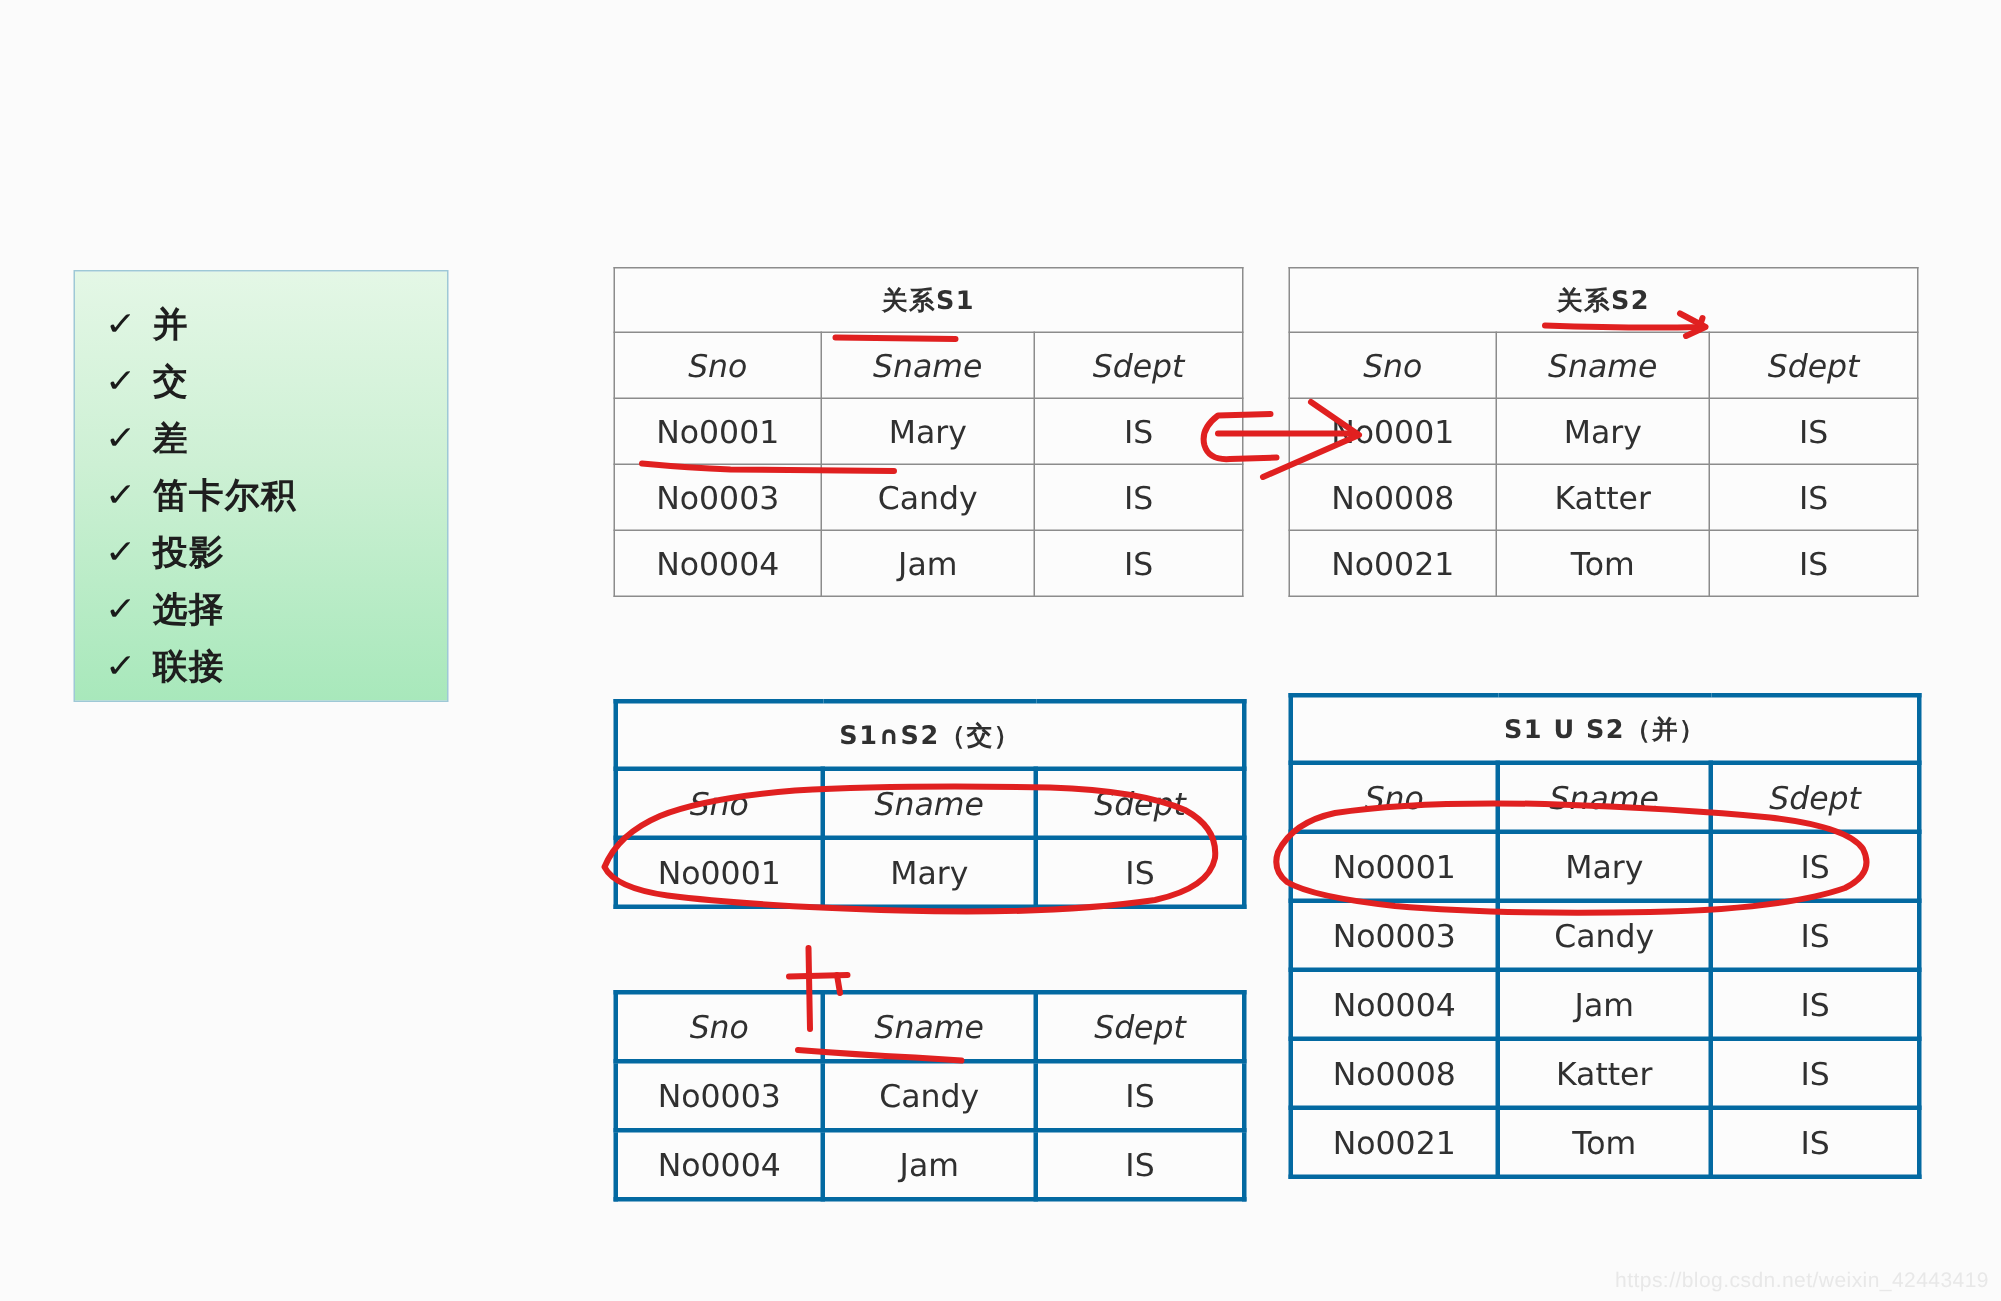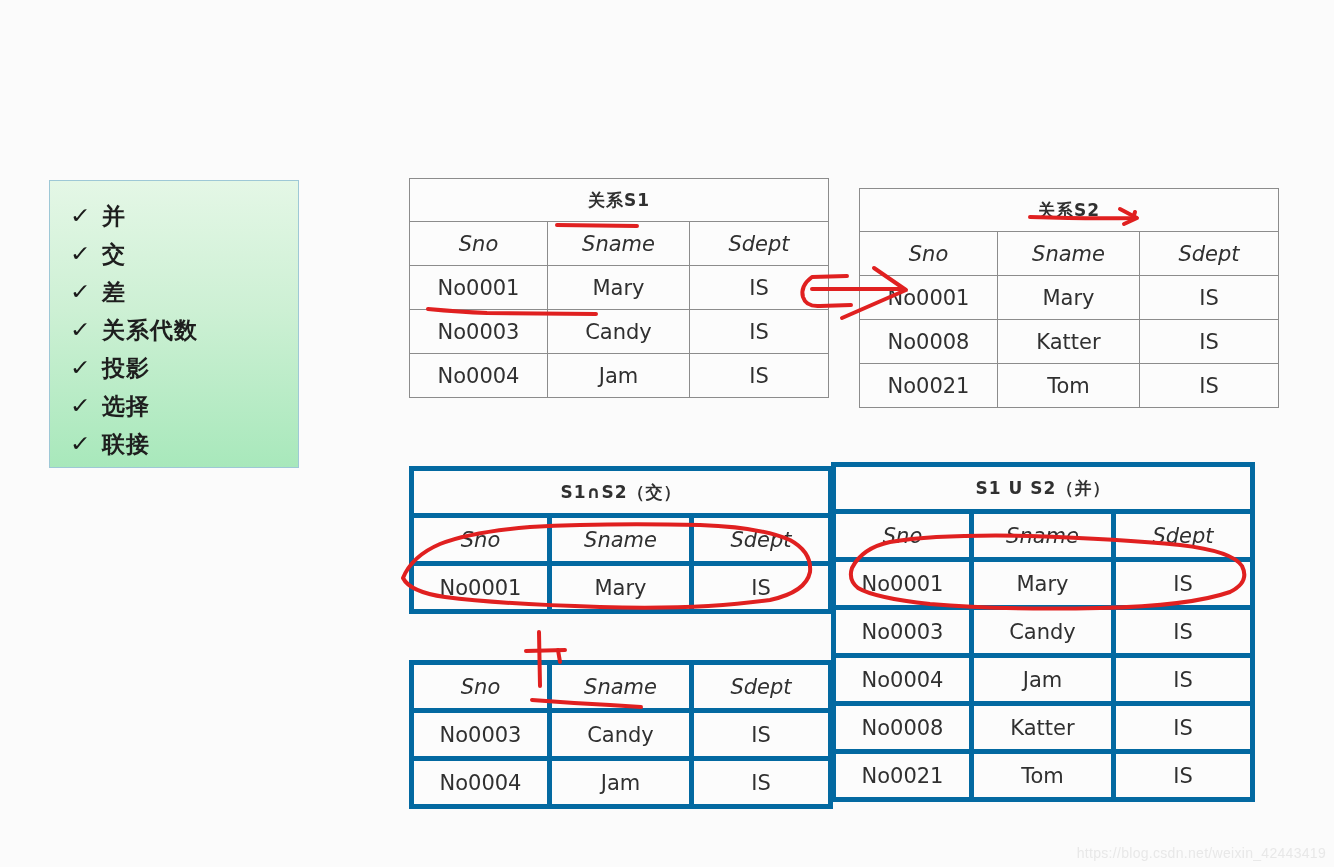--- a/index.html
+++ b/index.html
@@ -79,28 +79,28 @@
     font-family: "DejaVu Sans", "Liberation Sans", sans-serif;
   }
   .rel-table .caption-cell {
     font-size: 17px;
     font-weight: 700;
     height: 42px;
     letter-spacing: 1px;
   }
   .rel-table .hdr td { font-weight: 400; font-style: italic; }
 
-  .rel-table.green td { border: 5px solid #0369a1; }
+  .rel-table.green td { border: 3px solid #0369a1; }
 
   
   #table-s1     { left: 409px; top: 178px; width: 419px; }
-  #table-s2     { left: 859px; top: 178px; width: 419px; margin-top: 10px; }
+  #table-s2     { left: 859px; top: 178px; width: 419px; }
   #table-inter  { left: 409px; top: 466px; width: 419px; }
   #table-diff   { left: 409px; top: 660px; width: 419px; }
-  #table-union  { left: 831px; top: 462px; width: 419px; border-radius: 16px; }
+  #table-union  { left: 859px; top: 462px; width: 419px; border-radius: 16px; }
 
   .col-a { width: 138px; }
   .col-b { width: 142px; }
   .col-c { width: 139px; }
 
   
   #annotations {
     position: absolute;
     left: 0; top: 0;
     width: 1334px; height: 867px;
@@ -131,21 +131,21 @@
     <div class="feature-item">
       <span class="check-icon">✓</span>
       <span class="feature-label">交</span>
     </div>
     <div class="feature-item">
       <span class="check-icon">✓</span>
       <span class="feature-label">差</span>
     </div>
     <div class="feature-item">
       <span class="check-icon">✓</span>
-      <span class="feature-label">关系代数</span>
+      <span class="feature-label">笛卡尔积</span>
     </div>
     <div class="feature-item">
       <span class="check-icon">✓</span>
       <span class="feature-label">投影</span>
     </div>
     <div class="feature-item">
       <span class="check-icon">✓</span>
       <span class="feature-label">选择</span>
     </div>
     <div class="feature-item">

